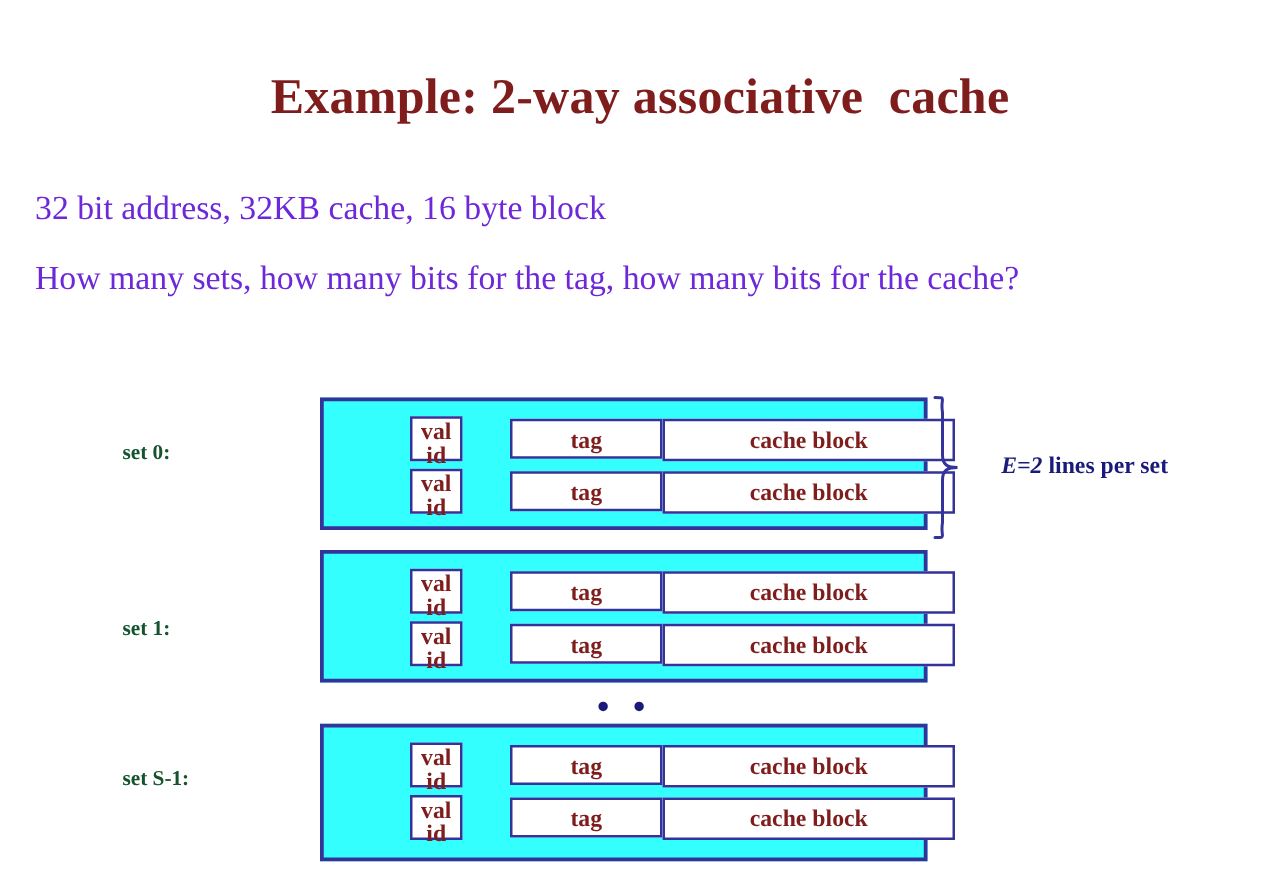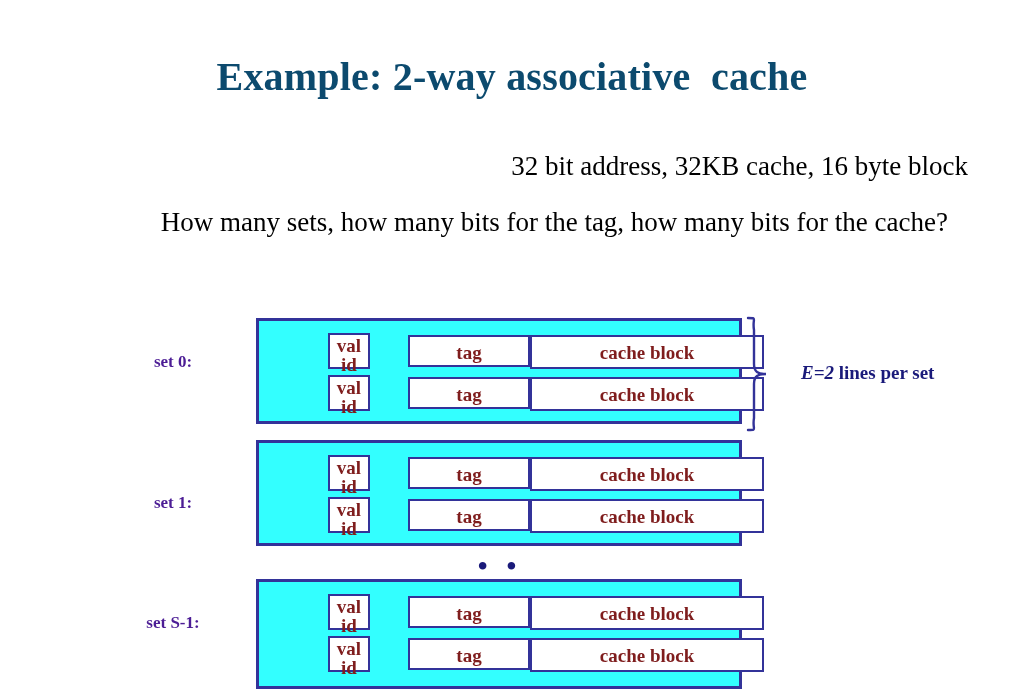--- a/index.html
+++ b/index.html
@@ -15,57 +15,56 @@
     font-family: "Liberation Serif", "DejaVu Serif", serif;
   }
 
   
   .slide-title {
     position: absolute;
     left: 0;
     top: 53px;
     width: 1024px;
     text-align: center;
-    color: #0c4a6e;
+    color: #7f1d1d;
     font-family: "Liberation Serif", "DejaVu Serif", serif;
     font-weight: bold;
     font-size: 40px;
     letter-spacing: 0.2px;
     white-space: pre;
   }
 
   
   .body-text {
     position: absolute;
-    color: #000000;
+    color: #6d28d9;
     font-family: "Liberation Serif", "DejaVu Serif", serif;
     font-size: 27px;
     line-height: 36px;
     font-weight: normal;
-    text-align: right;
   }
   #para-1 { left: 28px; top: 148px; width: 940px; }
   #para-2 { left: 28px; top: 204px; width: 920px; }
 
   
   #diagram {
     position: absolute;
     left: 0;
     top: 0;
     width: 1024px;
     height: 696px;
   }
 
   .set-label {
     position: absolute;
-    color: #4c1d95;
+    color: #14532d;
     font-family: "Liberation Serif", "DejaVu Serif", serif;
     font-weight: bold;
     font-size: 17px;
-    text-align: center;
+    text-align: left;
     width: 150px;
     left: 98px;
   }
 
   .set-block {
     position: absolute;
     left: 256px;
     width: 486px;
     background: #33FFFF;
     border: 3px solid #333399;

